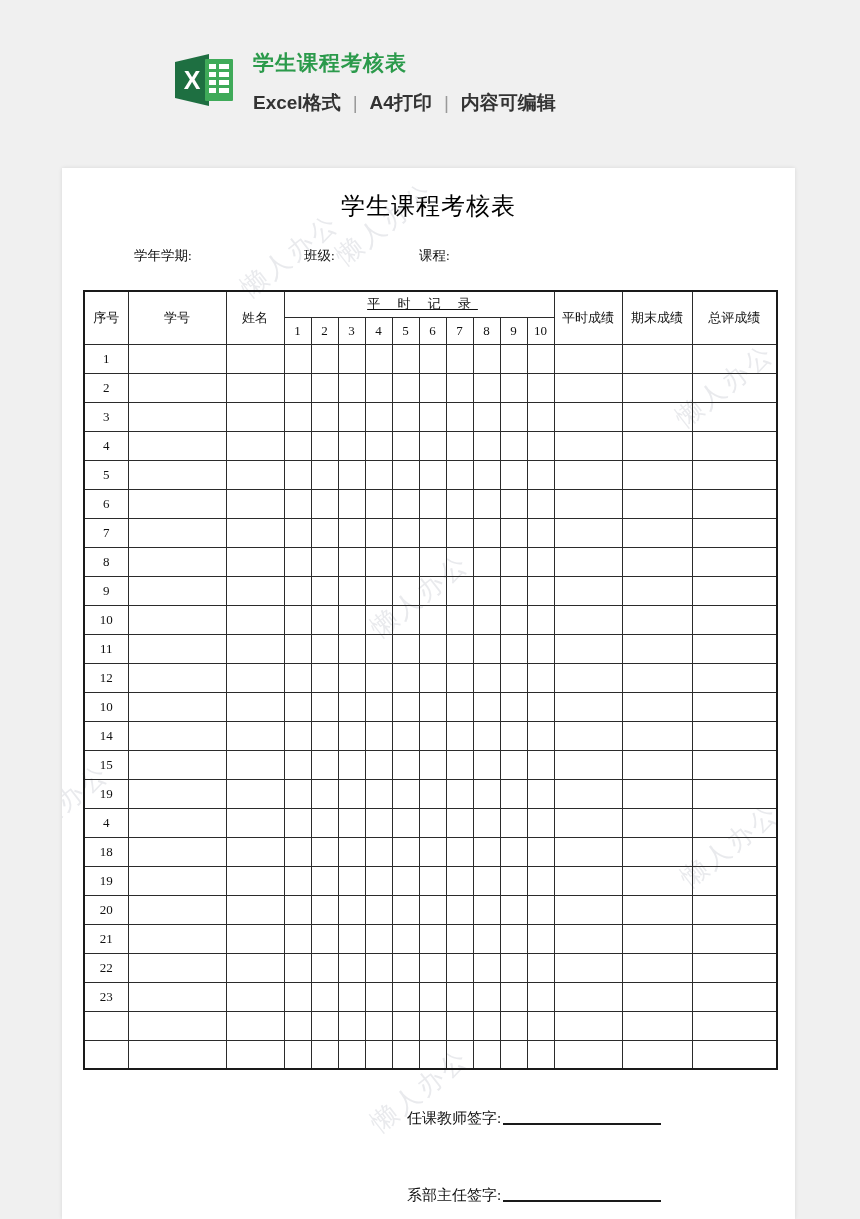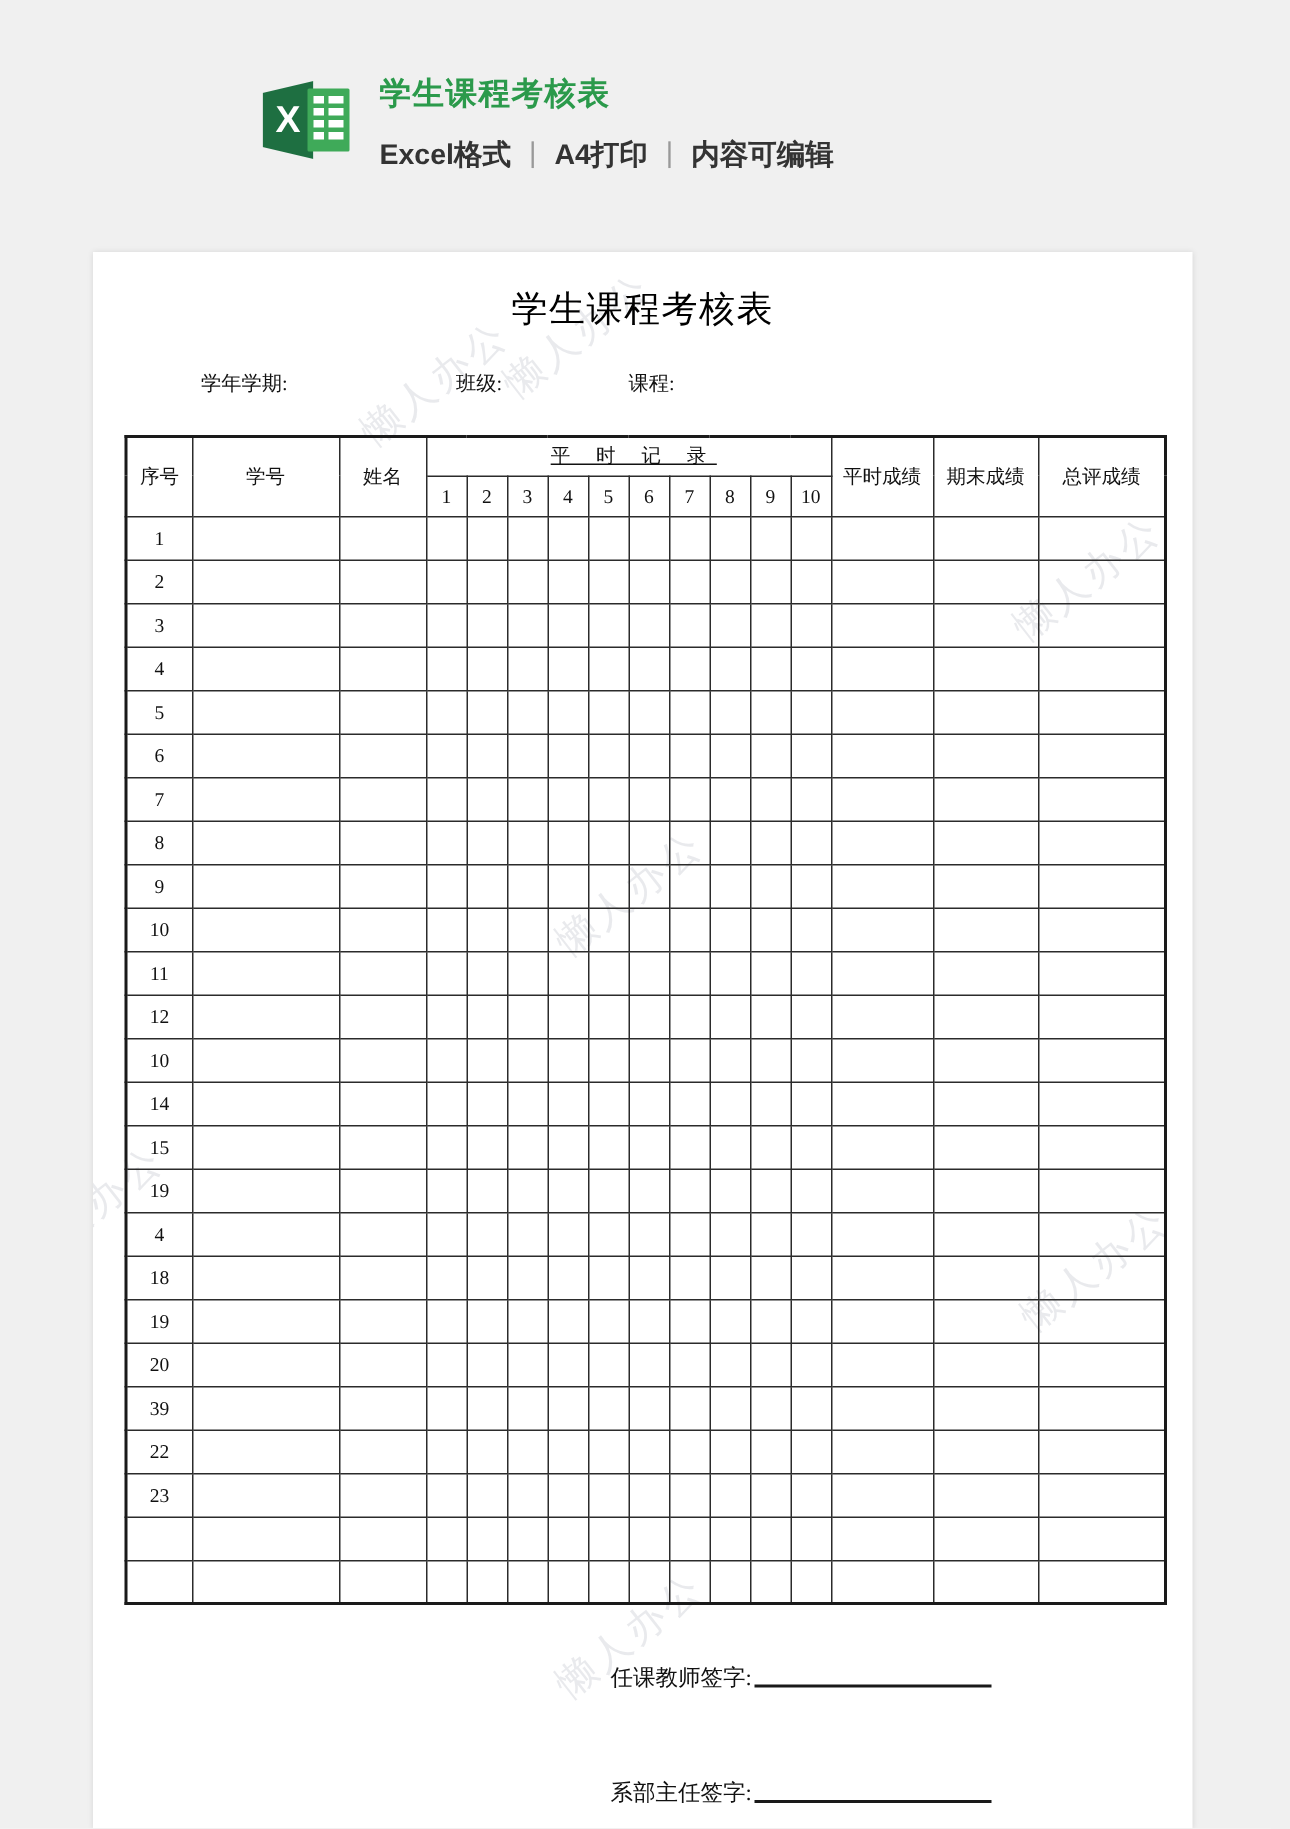--- a/index.html
+++ b/index.html
@@ -661,21 +661,21 @@
               <td class="rowcell"></td>
               <td class="rowcell"></td>
               <td class="rowcell"></td>
               <td class="rowcell"></td>
               <td class="rowcell"></td>
               <td class="rowcell"></td>
               <td class="rowcell"></td>
               <td class="rowcell"></td>
             </tr>
             <tr>
-              <td class="rowcell num-cell">39</td>
+              <td class="rowcell num-cell">21</td>
               <td class="rowcell"></td>
               <td class="rowcell"></td>
               <td class="rowcell"></td>
               <td class="rowcell"></td>
               <td class="rowcell"></td>
               <td class="rowcell"></td>
               <td class="rowcell"></td>
               <td class="rowcell"></td>
               <td class="rowcell"></td>
               <td class="rowcell"></td>

